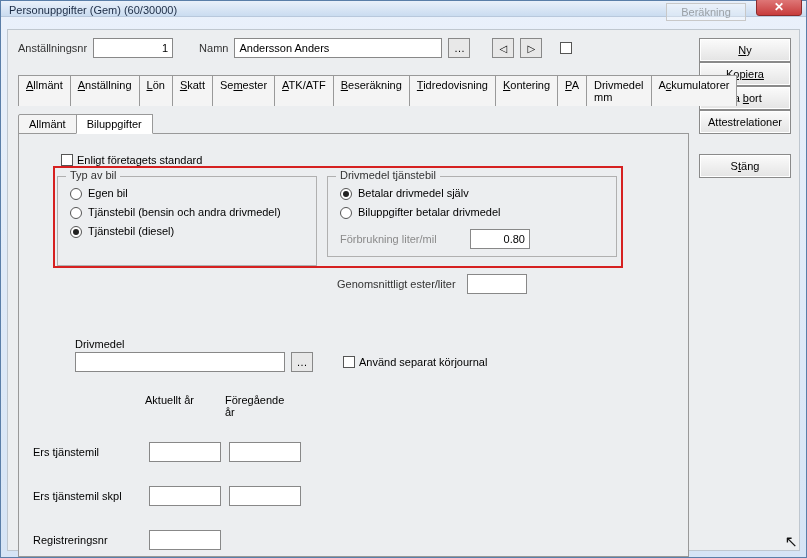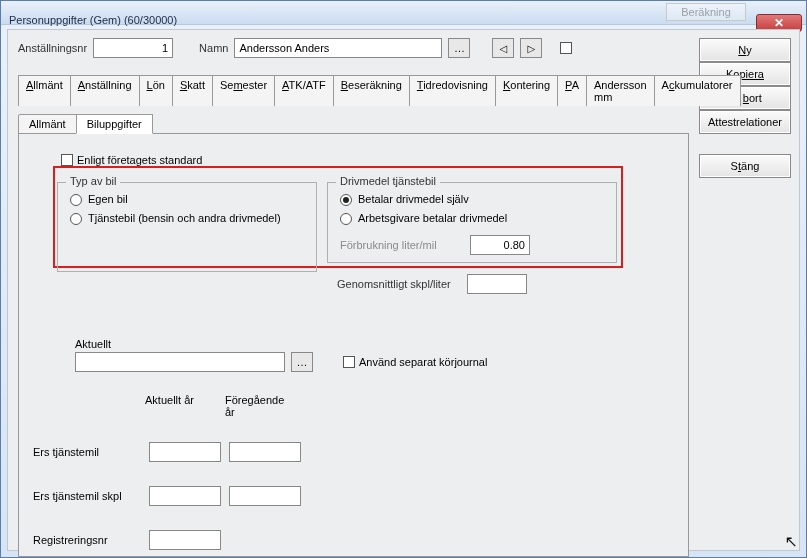--- a/index.html
+++ b/index.html
@@ -1,18 +1,18 @@
 <!DOCTYPE html>
 <html><head>
 <meta charset="utf-8">
 <style>
   * { box-sizing: border-box; font-family: "Segoe UI", Tahoma, sans-serif; font-size: 11px; }
   body { margin: 0; background: #fff; width: 807px; height: 558px; overflow: hidden; position: relative; }
   .window { width: 807px; height: 558px; border: 1px solid #5a7ea8; background: linear-gradient(#eaf1fb,#d6e4f5); position: relative; }
-  .titlebar { height: 24px; background: linear-gradient(#e9f0fa,#cadcf0); display: flex; align-items: flex-start; padding: 13px 4px 0 8px; color: #1b2b44; border-bottom: 1px solid #b8c8dc; }
+  .titlebar { height: 16px; background: linear-gradient(#e9f0fa,#cadcf0); display: flex; align-items: flex-end; padding: 13px 4px 0 8px; color: #1b2b44; border-bottom: 1px solid #b8c8dc; }
   .titlebar .title { flex: 1; }
   .close-btn { width: 46px; height: 18px; background: linear-gradient(#e07a7a,#c83c3c); border: 1px solid #8b2b2b; border-radius: 3px; color: #fff; display: flex; align-items: center; justify-content: center; font-weight: bold; font-size: 12px; line-height: 1; }
   .ghost-btn { position: absolute; top: 2px; right: 60px; width: 80px; height: 18px; border: 1px solid #c8c8c8; color: #9aa0a6; display: flex; align-items: center; justify-content: center; background: rgba(255,255,255,0.3); }
   .client { position: absolute; top: 28px; left: 6px; right: 6px; bottom: 6px; background: #eceef0; border: 1px solid #bfc7cf; }
   .toprow { position: absolute; top: 8px; left: 10px; right: 110px; display: flex; align-items: center; gap: 6px; }
   .toprow label { color: #333; }
   .edit { background: #fff; border: 1px solid #888; height: 20px; padding: 2px 4px; }
   .edit.right { text-align: right; }
   .dots { width: 22px; height: 20px; border: 1px solid #888; background: #e8e8e8; display: flex; align-items: center; justify-content: center; }
   .navbtn { width: 22px; height: 20px; border: 1px solid #888; background: #e8e8e8; display: flex; align-items: center; justify-content: center; font-size: 10px; }
@@ -24,21 +24,21 @@
   .tabbar { display: flex; gap: 0; border-bottom: 1px solid #999; }
   .tabbar .tab { padding: 3px 7px; border: 1px solid #999; border-bottom: none; background: #f4f4f4; margin-right: -1px; position: relative; top: 1px; }
   .tabbar .tab span.u { text-decoration: underline; }
   .subtabs { margin-top: 8px; display: flex; }
   .subtabs .tab { padding: 3px 10px; border: 1px solid #999; background: #f4f4f4; margin-right: -1px; position: relative; }
   .subtabs .tab.active { background: #fff; border-bottom: 1px solid #fff; z-index: 2; }
   .subtabs .tab.first { border-top-left-radius: 2px; }
   .subpanel { border: 1px solid #999; border-top: 1px solid #999; background: #eceef0; height: 424px; margin-top: -1px; position: relative; padding: 4px; }
   .innerpanel { position: absolute; top: 20px; left: 28px; right: 28px; height: 230px; }
   .stdrow { margin-bottom: 10px; margin-left: 14px; display: flex; align-items: center; }
-  .groupbox { position: absolute; border: 1px solid #b0b0b0; margin-top: 6px; }
+  .groupbox { position: absolute; border: 1px solid #b0b0b0; }
   .groupbox .legend { position: absolute; top: -8px; left: 8px; background: #eceef0; padding: 0 4px; color: #333; }
   .gb-left { left: 10px; top: 22px; width: 260px; height: 90px; }
   .gb-right { left: 280px; top: 22px; width: 290px; height: 81px; }
   .redbox { position: absolute; border: 2px solid #d62020; left: 6px; top: 12px; width: 570px; height: 102px; pointer-events: none; }
   .radio { width: 12px; height: 12px; border: 1px solid #555; border-radius: 50%; background: #fff; display: inline-block; margin-right: 6px; vertical-align: middle; position: relative; }
   .radio.sel::after { content: ""; position: absolute; width: 6px; height: 6px; background: #222; border-radius: 50%; left: 2px; top: 2px; }
   .radios { padding: 10px 12px; display: flex; flex-direction: column; gap: 6px; }
   .fieldrow { display: flex; align-items: center; margin-top: 4px;}
   .fieldrow label { width: 130px; color: #333; }
   .fieldrow label.dim { color: #8a8a8a; }
@@ -105,21 +105,21 @@
           <div class="tab"><span class="u">A</span>llmänt</div>
           <div class="tab"><span class="u">A</span>nställning</div>
           <div class="tab"><span class="u">L</span>ön</div>
           <div class="tab"><span class="u">S</span>katt</div>
           <div class="tab">Se<span class="u">m</span>ester</div>
           <div class="tab"><span class="u">A</span>TK/ATF</div>
           <div class="tab"><span class="u">B</span>eseräkning</div>
           <div class="tab"><span class="u">T</span>idredovisning</div>
           <div class="tab"><span class="u">K</span>ontering</div>
           <div class="tab"><span class="u">P</span>A</div>
-          <div class="tab">Andersson mm</div>
+          <div class="tab">Drivmedel mm</div>
           <div class="tab">A<span class="u">c</span>kumulatorer</div>
         </div>
 
       <div class="subtabs" id="subtabbar">
           <div class="tab first">Allmänt</div>
           <div class="tab active">Biluppgifter</div>
         </div>
 
       <div class="subpanel">
 
@@ -129,44 +129,45 @@
             <span>Enligt företagets standard</span>
           </div>
 
           <div class="redbox"></div>
 
           <div class="groupbox gb-left">
             <div class="legend">Typ av bil</div>
             <div class="radios" id="leftradios">
                 <div><span class="radio"></span><span>Egen bil</span></div>
                 <div><span class="radio"></span><span>Tjänstebil (bensin och andra drivmedel)</span></div>
+                <div><span class="radio sel"></span><span>Tjänstebil (diesel)</span></div>
               </div>
           </div>
 
           <div class="groupbox gb-right">
             <div class="legend">Drivmedel tjänstebil</div>
             <div class="radios" id="rightradios" style="gap:6px;">
                 <div><span class="radio sel"></span><span>Betalar drivmedel själv</span></div>
-                <div><span class="radio"></span><span>Arbetsgivare betalar drivmedel</span></div>
+                <div><span class="radio"></span><span>Biluppgifter betalar drivmedel</span></div>
                 <div class="fieldrow">
                   <label class="dim">Förbrukning liter/mil</label>
                   <input class="edit right" style="width: 60px;" value="0.80">
                 </div>
               </div>
           </div>
 
           <div class="belowgroups">
             <div class="fieldrow">
-              <label>Genomsnittligt skpl/liter</label>
+              <label>Genomsnittligt ester/liter</label>
               <input class="edit right" style="width: 60px;" value="">
             </div>
           </div>
 
           <div class="departrow">
-            <label>Aktuellt</label>
+            <label>Drivmedel</label>
             <div class="flex">
               <input class="edit departinput" value="" style="">
               <div class="dots">…</div>
               <div class="sepchk">
                 <span class="chk"></span>
                 <span>Använd separat körjournal</span>
               </div>
             </div>
           </div>
         </div>

